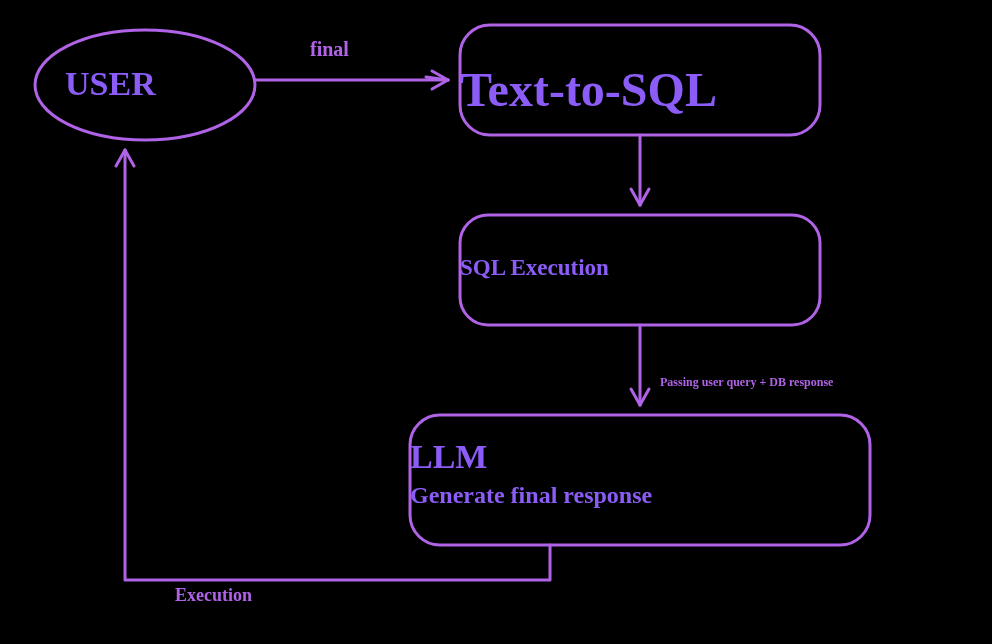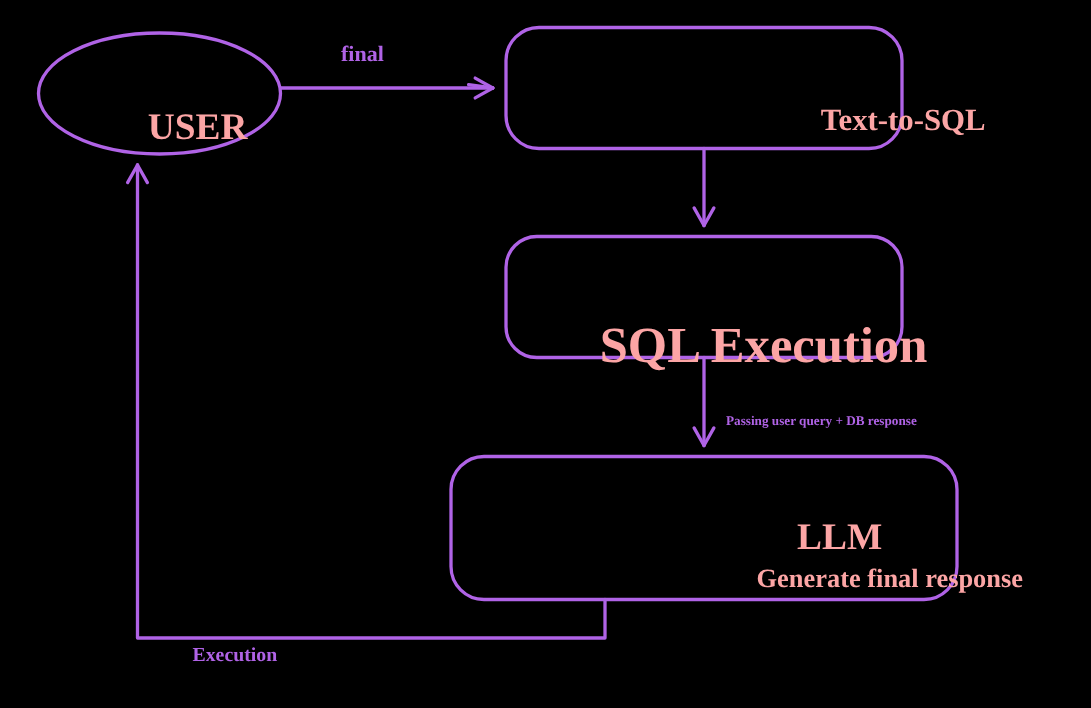--- a/index.html
+++ b/index.html
@@ -3,39 +3,38 @@
 <meta charset="utf-8">
 <style>
   * { box-sizing: border-box; margin: 0; padding: 0; }
   html, body { width: 992px; height: 644px; background: #000; overflow: hidden; }
   body { position: relative; font-family: "Comic Sans MS", "Segoe Script", "Bradley Hand", cursive; }
 
   .stroke { stroke: #b063e6; fill: none; stroke-width: 3; stroke-linecap: round; stroke-linejoin: round; }
 
   .node-label {
     position: absolute;
-    color: #fca5a5;
-    text-align: right;
+    color: #8b5cf6;
+    text-align: left;
     font-weight: 700;
     pointer-events: none;
-    margin-top: 32px;
   }
   .edge-label {
     position: absolute;
     color: #b063e6;
     font-weight: 600;
     font-size: 18px;
     white-space: nowrap;
     pointer-events: none;
   }
   .edge-label.small { font-size: 12px; }
 
   #user-label   { left: 65px;  top: 65px;  width: 160px; font-size: 34px; }
-  #t2s-label    { left: 460px; top: 62px;  width: 436px; font-size: 28px; }
-  #sqlex-label  { left: 460px; top: 255px; width: 383px; font-size: 46px; }
+  #t2s-label    { left: 460px; top: 62px;  width: 436px; font-size: 48px; }
+  #sqlex-label  { left: 460px; top: 255px; width: 383px; font-size: 23px; }
   #llm-title    { left: 410px; top: 438px; width: 392px; font-size: 34px; }
   #llm-sub      { left: 410px; top: 482px; width: 520px; font-size: 24px; font-weight: 600; }
 
   #lbl-query    { left: 310px; top: 38px;  font-size: 20px; }
   #lbl-pass     { left: 660px; top: 375px; }
   #lbl-resp     { left: 175px; top: 585px; }
 </style>
 </head>
 <body>
 

